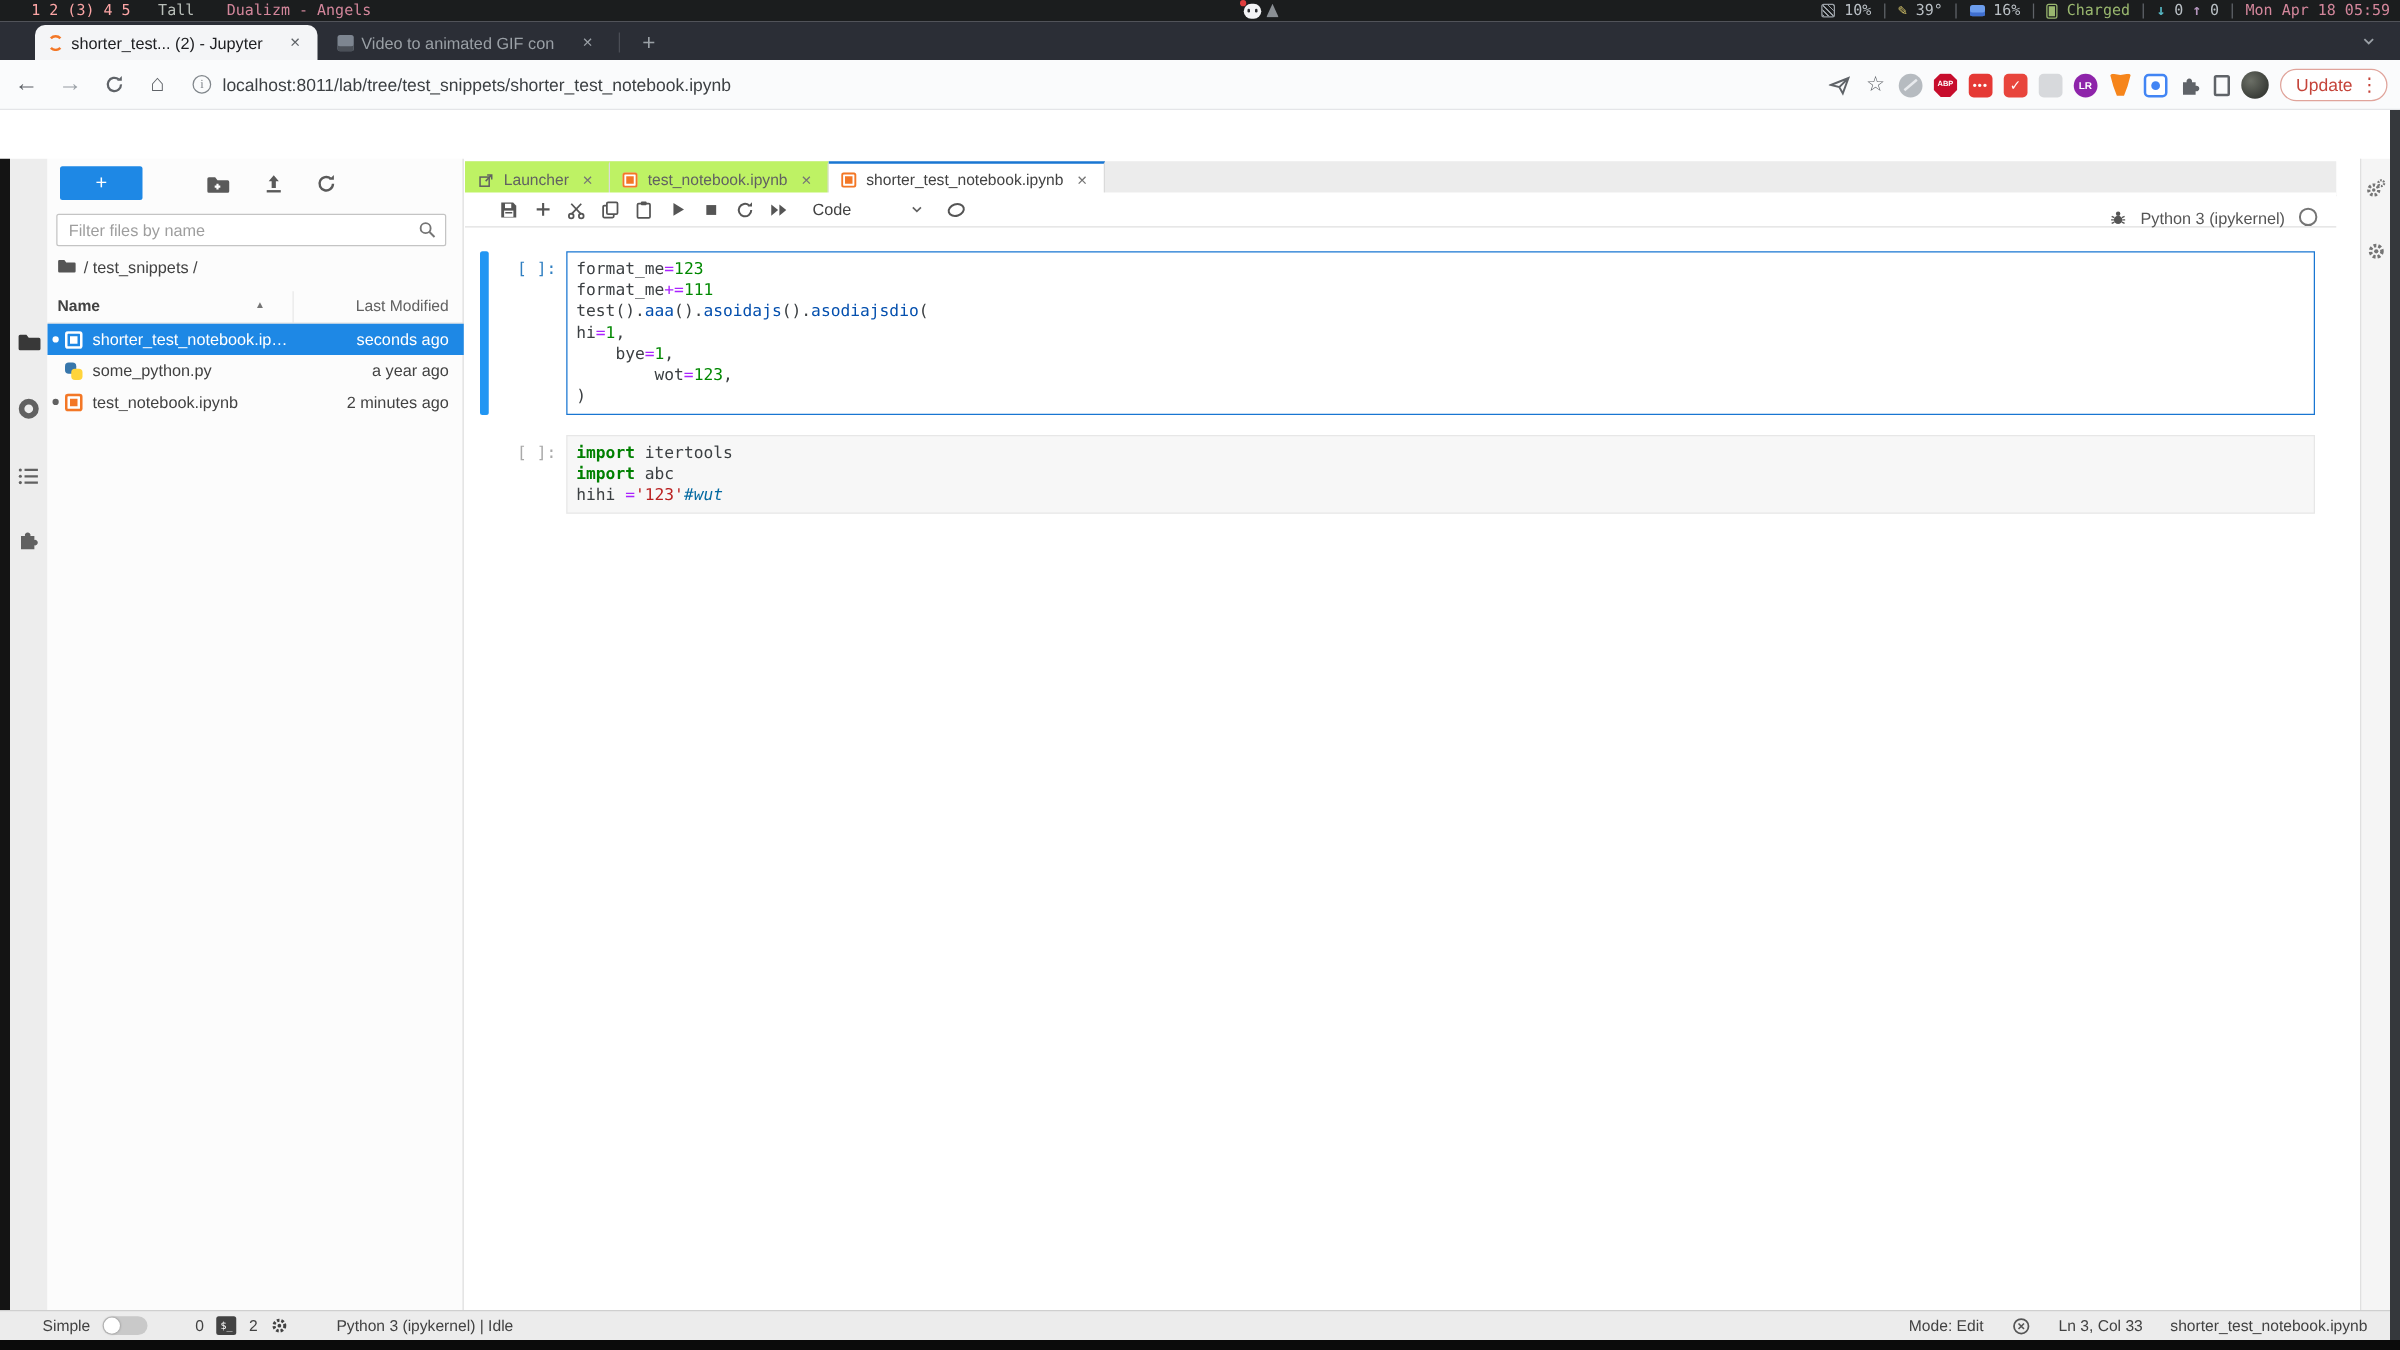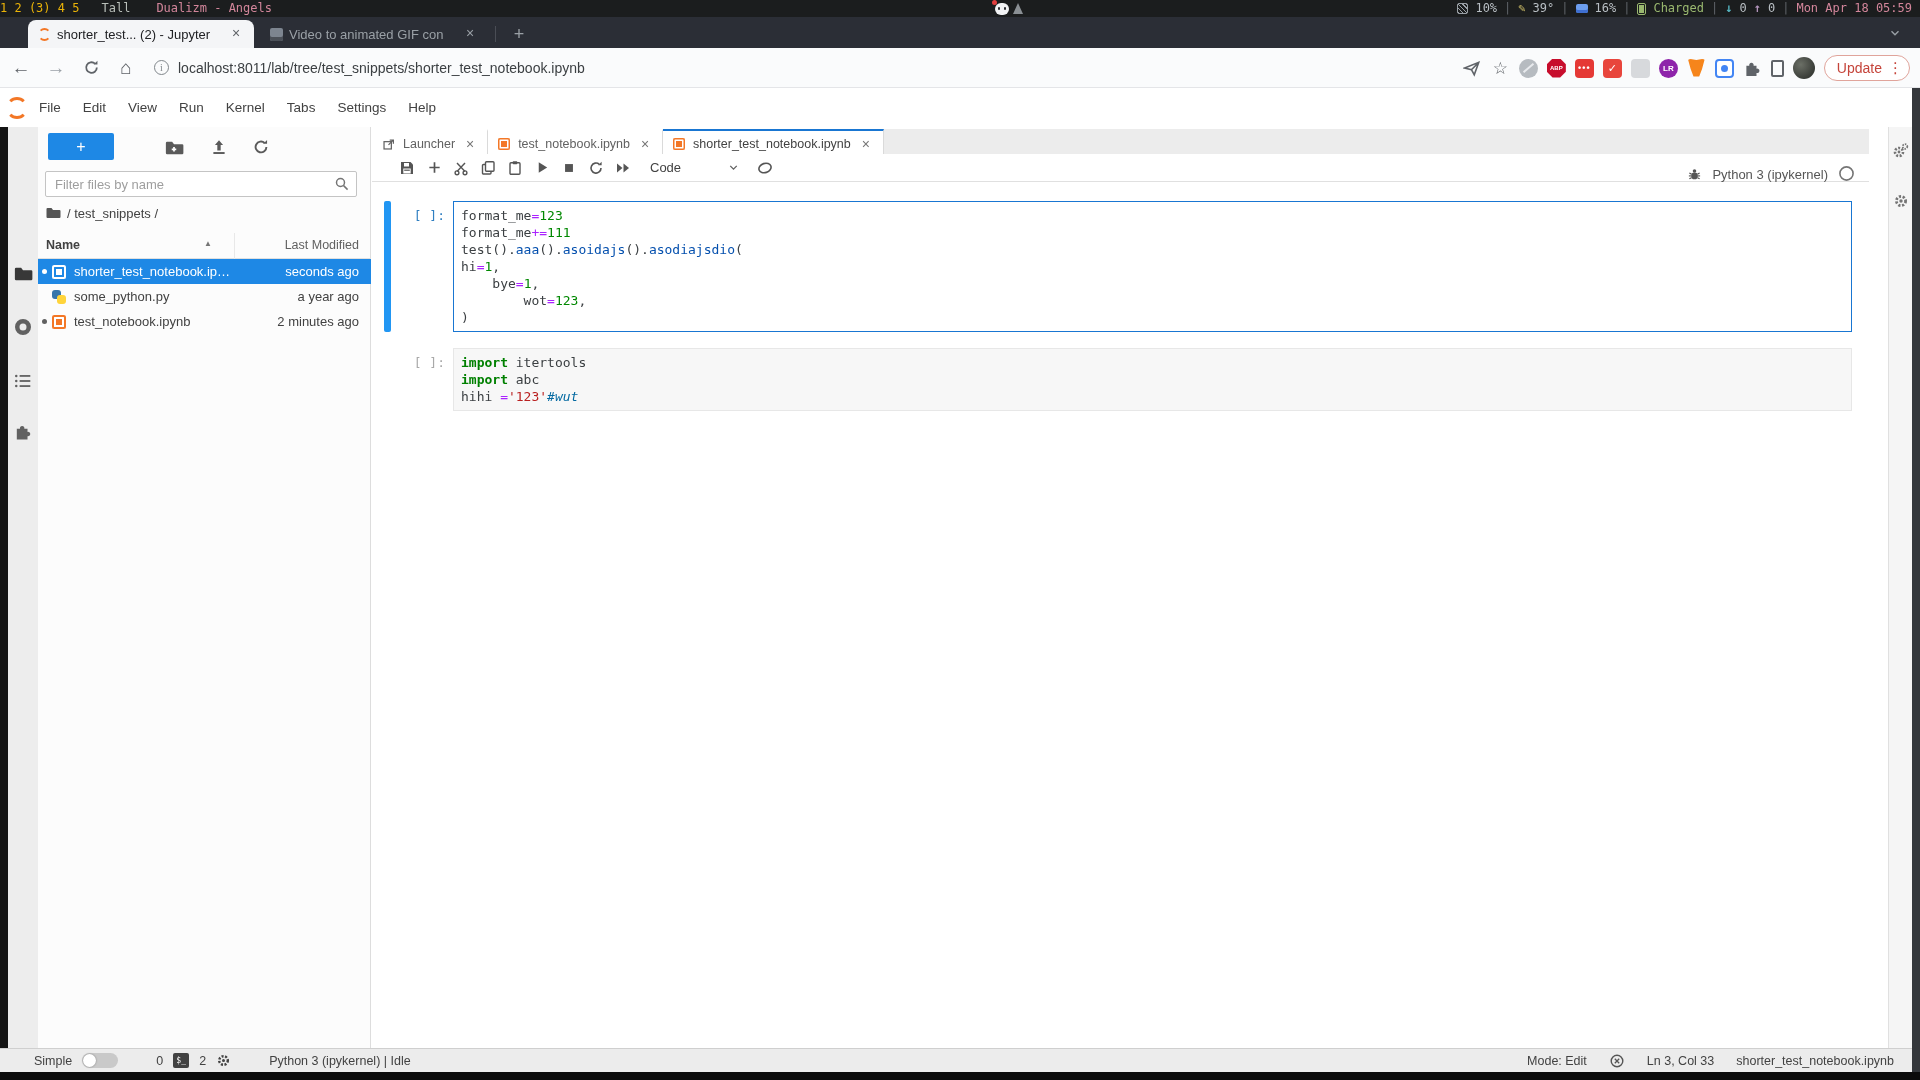--- a/index.html
+++ b/index.html
@@ -5,21 +5,21 @@
   html,body{margin:0;padding:0;background:#000;}
   *{box-sizing:border-box;}
   #screen{position:relative;width:1920px;height:1080px;overflow:hidden;background:#fff;
     font-family:"Liberation Sans","DejaVu Sans",sans-serif;font-size:13px;color:#3c4043;}
   svg{display:block;}
 
   
   #sysbar{position:absolute;left:0;top:0;width:1920px;height:17px;background:#1b1d1e;
     font-family:"DejaVu Sans Mono",monospace;font-size:12px;line-height:17px;color:#c3c8c4;
     display:flex;align-items:center;}
-  #sysbar .ws{margin-left:0;color:#eab308;}
+  #sysbar .ws{margin-left:25px;color:#fca5a5;}
   #sysbar .layout{margin-left:22px;color:#b9bfb9;}
   #sysbar .wtitle{margin-left:26px;color:#d3869b;}
   #tray{position:absolute;left:995px;top:1px;height:15px;display:flex;gap:4px;align-items:center;}
   .discord-blob{width:14px;height:12px;background:#f2f3f5;border-radius:6px;position:relative;}
   .discord-blob:before{content:"";position:absolute;left:3px;top:4px;width:2px;height:3px;background:#2b2d31;border-radius:1px;}
   .discord-blob:after{content:"";position:absolute;right:3px;top:4px;width:2px;height:3px;background:#2b2d31;border-radius:1px;}
   .discord-badge{position:absolute;left:992px;top:0;width:5px;height:5px;border-radius:50%;background:#e03e3e;}
   .tray-shape{width:10px;height:11px;background:#8a8f94;clip-path:polygon(50% 0,100% 100%,0 100%);}
   #sysstats{position:absolute;right:8px;top:0;height:17px;display:flex;align-items:center;gap:7px;}
   .ssep{color:#5f6368;}
@@ -121,21 +121,21 @@
   .fb-row.selected .nb-file{background:#fff;box-shadow:inset 0 0 0 2px #fff,inset 0 0 0 4px #1e88e5;}
   .py-file{position:relative;}
   .py-file:before{content:"";position:absolute;left:0;top:0;width:9px;height:9px;border-radius:3px;background:#3776ab;}
   .py-file:after{content:"";position:absolute;right:0;bottom:0;width:9px;height:9px;border-radius:3px;background:#ffd43b;}
   .fname{margin-left:8px;flex:1;white-space:nowrap;overflow:hidden;}
   .fmod{margin-right:12px;white-space:nowrap;}
 
   
   #dock{position:absolute;left:372px;top:0;width:1497px;height:921px;background:#fff;}
   #dock-tabs{position:absolute;left:0;top:2px;width:1497px;height:28px;background:#ececec;border-bottom:1px solid #dadada;display:flex;}
-  .dtab{height:28px;display:flex;align-items:center;padding:0 10px;background:#ffffff;border-right:1px solid #dadada;
+  .dtab{height:28px;display:flex;align-items:center;padding:0 10px;background:#bef264;border-right:1px solid #dadada;
     color:#616161;font-size:12.5px;border-top:2px solid transparent;}
   .dtab.active{background:#fff;border-top:2px solid #1976d2;border-bottom:1px solid #fff;margin-bottom:-1px;color:#424242;}
   .dtab .dlabel{margin:0 8px;white-space:nowrap;}
   .dtab .dclose{color:#757575;font-size:14px;width:14px;text-align:center;}
   .launcher-icn{color:#616161;}
   .nb-icn{width:12px;height:12px;background:#f37726;border-radius:2px;box-shadow:inset 0 0 0 1.5px #f37726,inset 0 0 0 3px #fff;}
   #nb-toolbar{position:absolute;left:0;top:27px;width:1497px;height:28px;background:#fff;border-bottom:1px solid #e0e0e0;
     display:flex;align-items:center;}
   .tb-icn{width:26px;height:22px;display:flex;align-items:center;justify-content:center;color:#555;margin-left:1px;}
   .tb-icn:first-child{margin-left:22px;}
@@ -267,31 +267,20 @@
       </span>
       <span class="ext-sidebar"></span>
       <span class="avatar"></span>
       <span id="update-pill">
         <span>Update</span>
         <span class="kebab">⋮</span>
       </span>
     </div>
   </div>
 
-  <div id="menubar">
-    <span id="jlogo"></span>
-    <span class="menu-item">File</span>
-    <span class="menu-item">Edit</span>
-    <span class="menu-item">View</span>
-    <span class="menu-item">Run</span>
-    <span class="menu-item">Kernel</span>
-    <span class="menu-item">Tabs</span>
-    <span class="menu-item">Settings</span>
-    <span class="menu-item">Help</span>
-  </div>
 
   <div id="main">
     <div id="edge-left"></div>
 
     <div id="activitybar">
       <span class="act-icn active" style="top:137px">
         <svg width="20" height="20" viewBox="0 0 16 16">
             <path d="M1.5 4a1 1 0 0 1 1-1h4L8 5h6.5a1 1 0 0 1 1 1v6a1 1 0 0 1-1 1h-12a1 1 0 0 1-1-1z" fill="currentColor"></path>
           </svg>
       </span>

